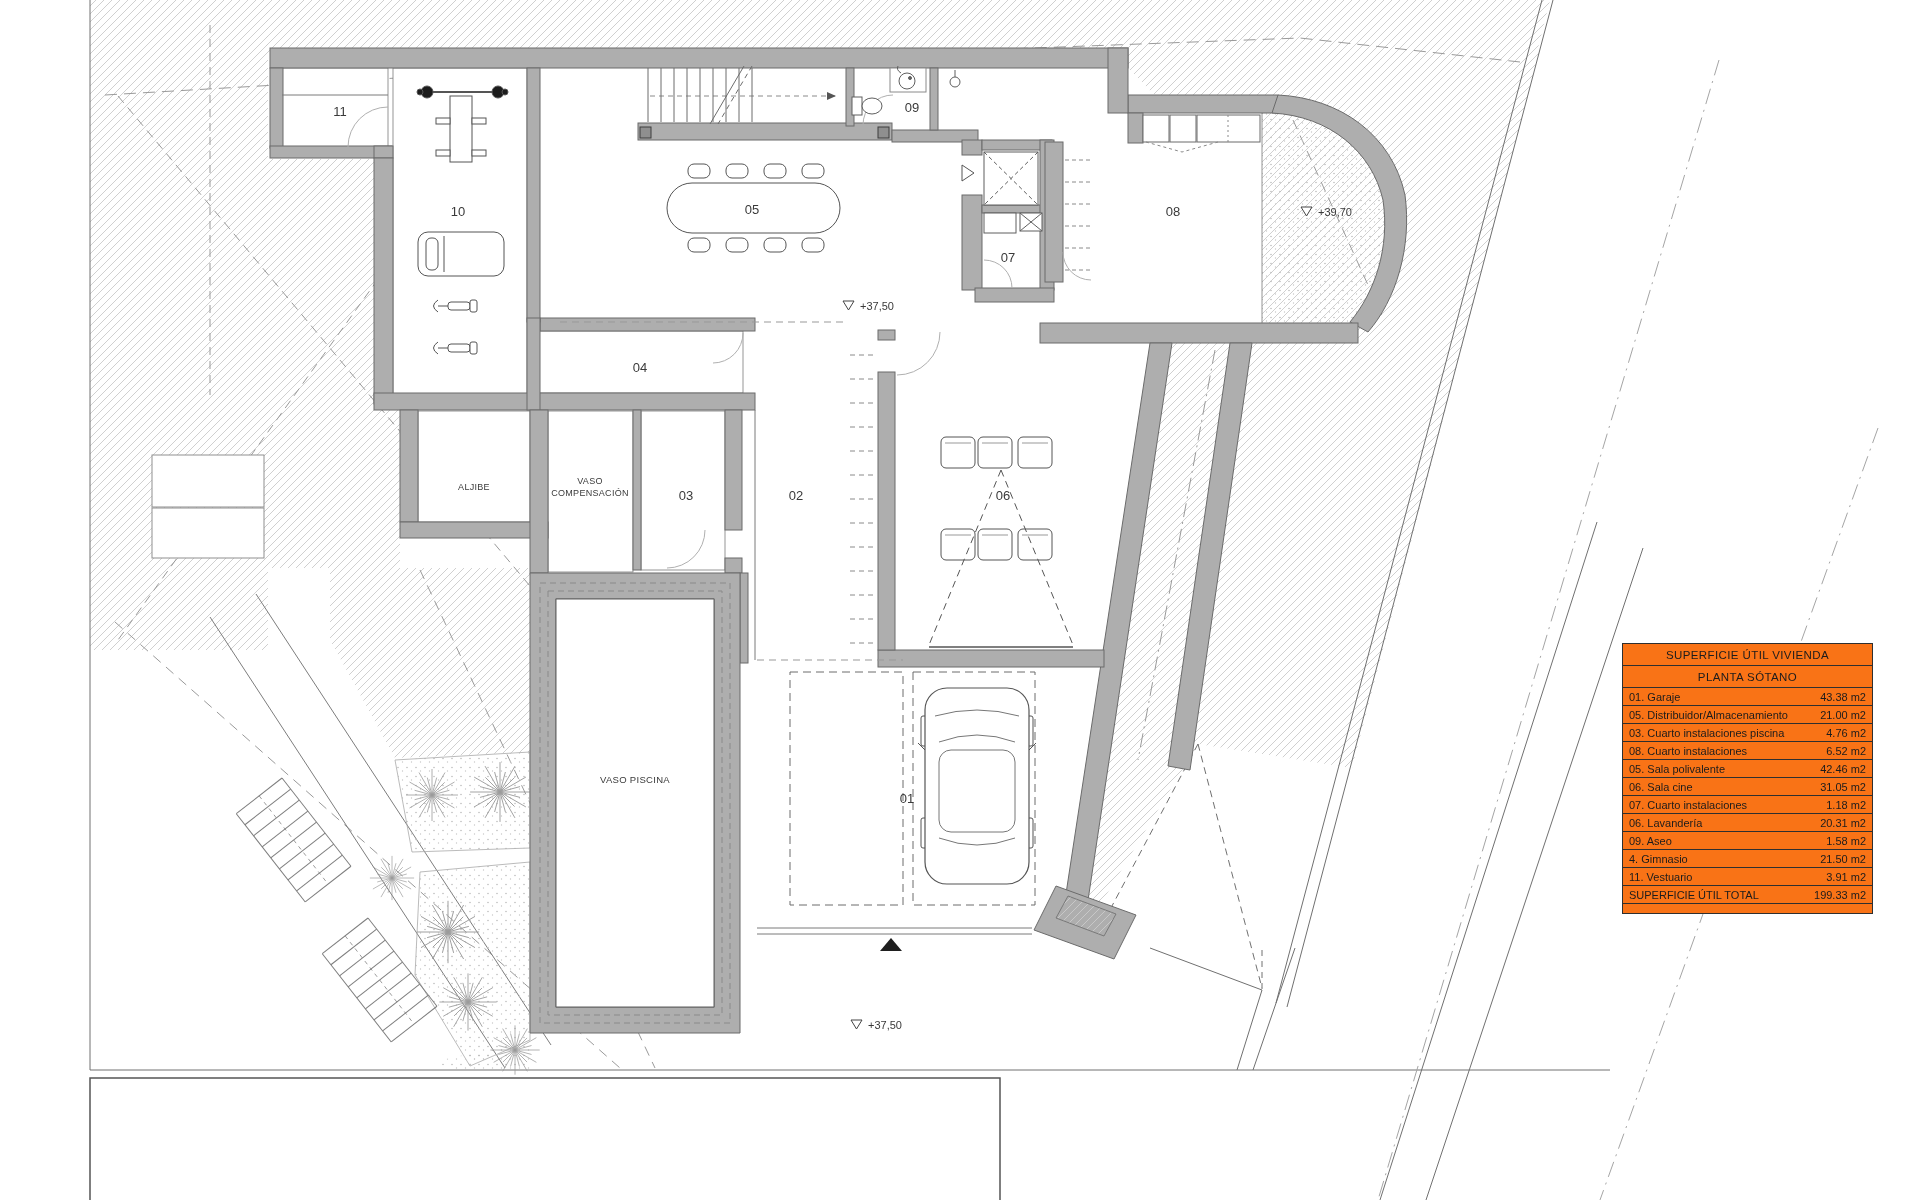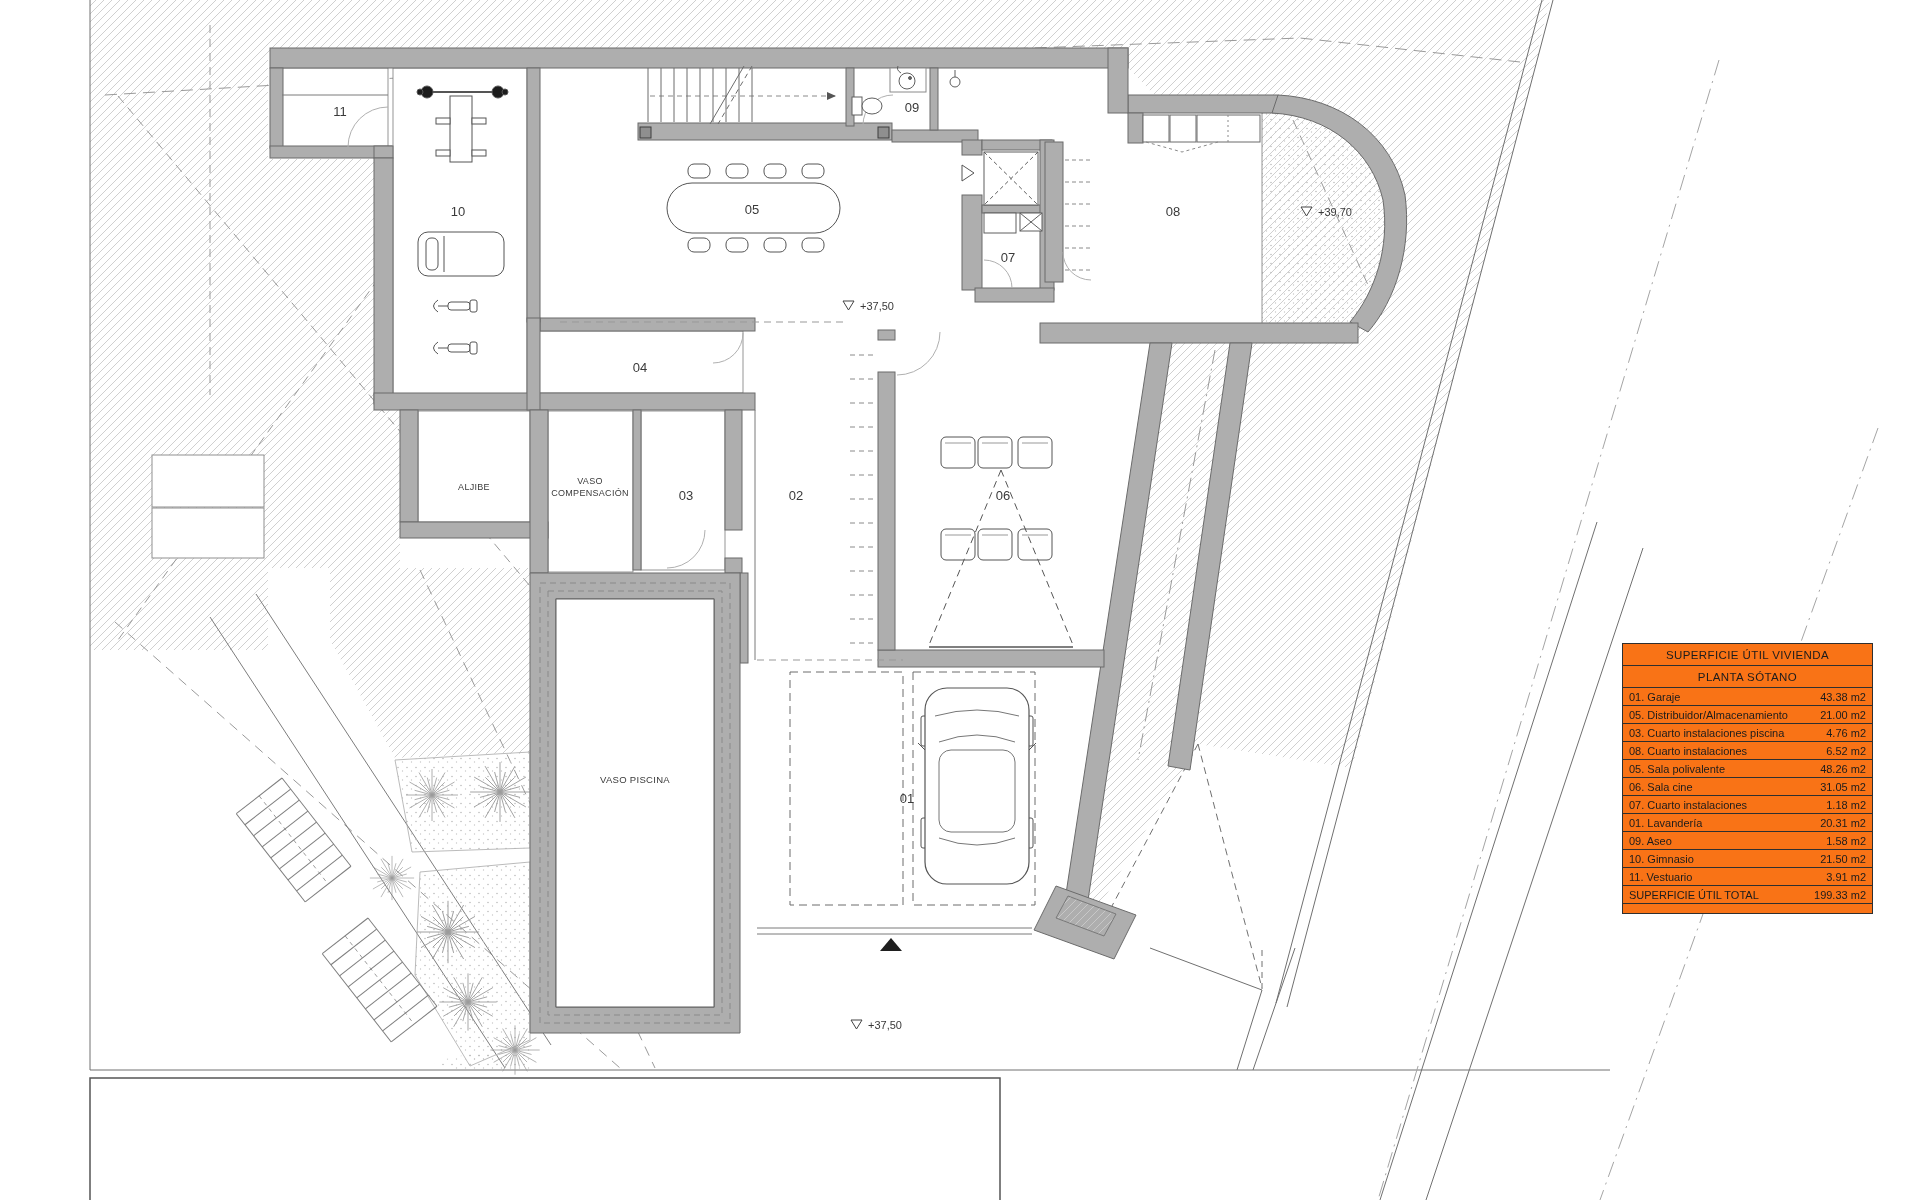--- a/index.html
+++ b/index.html
@@ -414,40 +414,40 @@
         <div class="trow">
       <span>03. Cuarto instalaciones piscina</span>
       <span>4.76 m2</span>
     </div>
         <div class="trow">
       <span>08. Cuarto instalaciones</span>
       <span>6.52 m2</span>
     </div>
         <div class="trow">
       <span>05. Sala polivalente</span>
-      <span>48.26 m2</span>
+      <span>42.46 m2</span>
     </div>
         <div class="trow">
       <span>06. Sala cine</span>
       <span>31.05 m2</span>
     </div>
         <div class="trow">
       <span>07. Cuarto instalaciones</span>
       <span>1.18 m2</span>
     </div>
         <div class="trow">
-      <span>01. Lavandería</span>
+      <span>06. Lavandería</span>
       <span>20.31 m2</span>
     </div>
         <div class="trow">
       <span>09. Aseo</span>
       <span>1.58 m2</span>
     </div>
         <div class="trow">
-      <span>10. Gimnasio</span>
+      <span>4. Gimnasio</span>
       <span>21.50 m2</span>
     </div>
         <div class="trow">
       <span>11. Vestuario</span>
       <span>3.91 m2</span>
     </div>
       </div>
   <div class="trow">
     <span>SUPERFICIE ÚTIL TOTAL</span>
     <span>199.33 m2</span>

